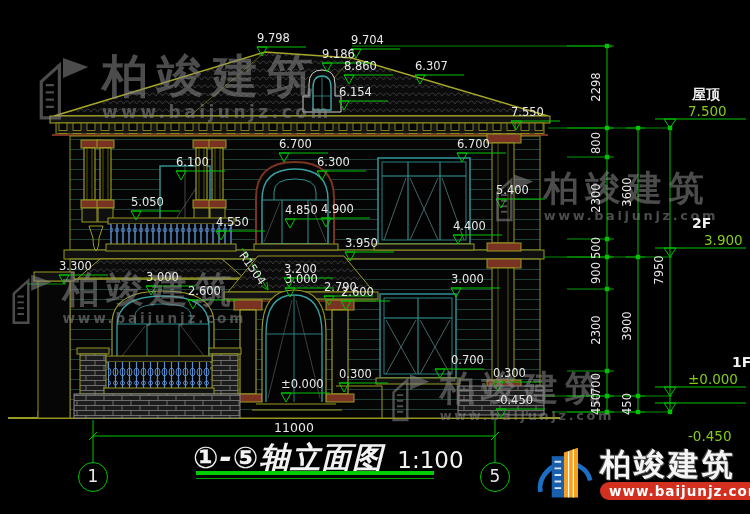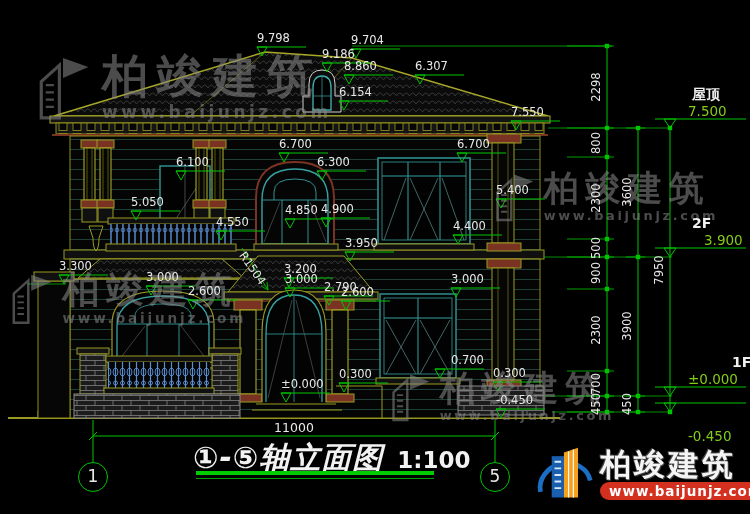--- a/index.html
+++ b/index.html
@@ -13,21 +13,21 @@
   .lvl-name{position:absolute;color:#f0f0f0;font-size:14px;font-weight:bold;white-space:nowrap;}
   .lvl-elev{position:absolute;color:#84cc16;font-size:13.5px;white-space:nowrap;}
   .axis-bubble{position:absolute;width:28px;height:28px;border:1.6px solid #00c400;border-radius:50%;
                color:#e8e8e8;font-size:17px;text-align:center;line-height:27px;}
   .wm{position:absolute;display:flex;align-items:center;gap:10px;color:#8a8a8a;opacity:.55;
       transform-origin:0 0;}
   .wm-name{font-size:46px;font-weight:bold;letter-spacing:9px;line-height:1;white-space:nowrap;}
   .wm-url{font-size:17px;font-weight:bold;letter-spacing:3.5px;margin-top:3px;white-space:nowrap;}
   #title{position:absolute;left:193px;top:438px;color:#f2f2f2;white-space:nowrap;}
   #title .big{font-size:30px;font-weight:bold;letter-spacing:1px;font-style:italic;}
-  #title .scale{font-size:23px;font-weight:bold;margin-left:14px;}
+  #title .scale{font-size:23px;font-weight:normal;margin-left:14px;}
   #title-underline{position:absolute;left:196px;top:471px;width:238px;height:4px;background:#00cc00;}
   #title-underline2{position:absolute;left:196px;top:478px;width:238px;height:1px;background:#00a000;}
   #logo{position:absolute;left:532px;top:442px;display:flex;align-items:center;gap:6px;}
   #logo .col{display:flex;flex-direction:column;align-items:flex-start;}
   #logo .lname{font-size:31px;font-weight:bold;color:#f5f5f5;letter-spacing:3px;line-height:1.05;
                text-shadow:1px 1px 0 #444, -1px -1px 0 #444;white-space:nowrap;}
   #logo .lurl{background:#d33020;color:#fff;font-size:13.5px;font-weight:bold;border-radius:9px;
               padding:1px 9px;margin-top:2px;letter-spacing:1px;white-space:nowrap;}
 </style>
 </head>

